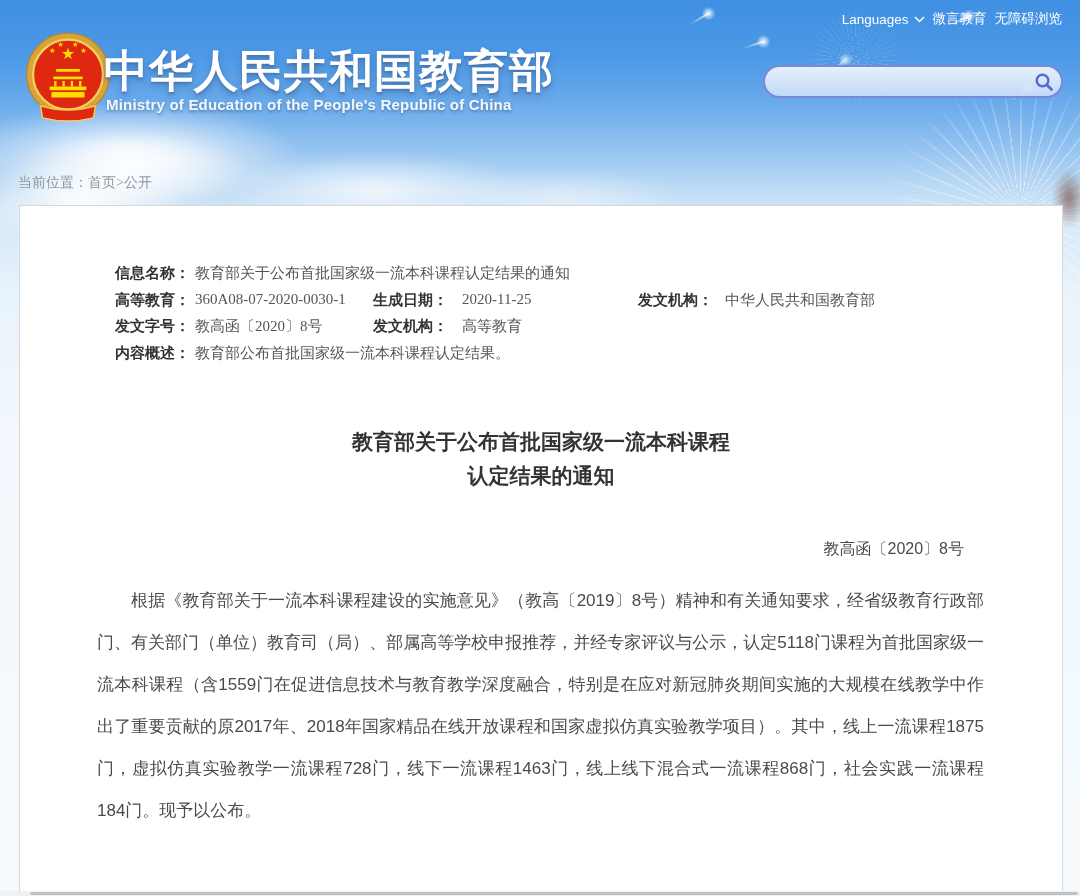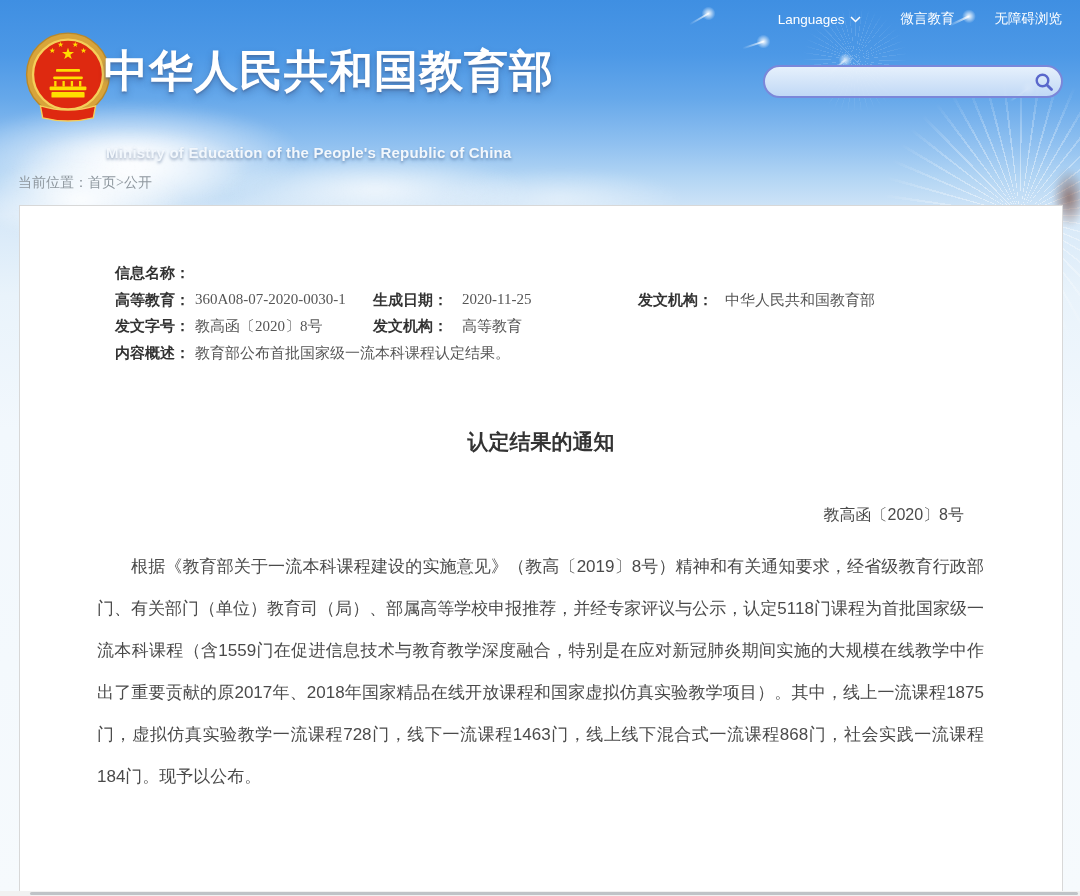--- a/index.html
+++ b/index.html
@@ -29,30 +29,30 @@
   .seed { position:absolute; pointer-events:none; width:22px; height:2px; border-radius:2px;
     background:linear-gradient(90deg, rgba(255,255,255,0), rgba(255,255,255,.85)); }
   .seed::after { content:""; position:absolute; right:-7px; top:-6px; width:14px; height:14px; border-radius:50%;
     background:radial-gradient(circle, rgba(255,255,255,.95) 0%, rgba(255,255,255,0) 70%); }
   .s1 { left:688px; top:18px; transform:rotate(-30deg); }
   .s2 { left:742px; top:44px; transform:rotate(-18deg); }
   .s3 { left:826px; top:66px; transform:rotate(-40deg); opacity:.8; }
   .s4 { left:948px; top:20px; transform:rotate(-25deg); }
   .s5 { left:1008px; top:94px; transform:rotate(-35deg); opacity:.8; }
   
-  .topbar { position:absolute; top:10px; right:18px; z-index:5; display:flex; align-items:center; gap:40px;
+  .topbar { position:absolute; top:10px; right:18px; z-index:5; display:flex; align-items:center; gap:8px;
     color:#fff; font-size:13.5px;padding-left:43px; }
   .toplink { display:flex; align-items:center; gap:5px; cursor:pointer; color:#fff; text-decoration:none; }
   
   .logo-area { position:absolute; left:22px; top:30px; z-index:4; display:flex; cursor:pointer; }
   .site-name { position:absolute; left:104px; top:42px; z-index:4; font-size:44px; font-weight:bold; color:#ffffff;
     letter-spacing:1px; white-space:nowrap;
     text-shadow:0 2px 2px rgba(70,100,150,.55), 0 4px 7px rgba(40,70,120,.35); }
   .site-name-en { position:absolute; left:106px; top:96px; z-index:4; font-size:15px; font-weight:bold; color:#f2f7fc;
-    letter-spacing:.2px; white-space:nowrap; text-shadow:0 2px 3px rgba(40,70,120,.45);margin-top:48px; }
+    letter-spacing:.2px; white-space:nowrap; text-shadow:0 2px 3px rgba(40,70,120,.45); }
   .searchbox { position:absolute; left:763px; top:65px; z-index:5; width:300px; height:33px;
     border:2px solid #7b87d9; border-radius:17px; display:flex; align-items:center;
     background:linear-gradient(180deg, rgba(238,245,253,.95), rgba(203,222,247,.9)); }
   .search-input { flex:1; height:100%; border:none; outline:none; background:transparent; padding:0 6px 0 14px;
     font-size:14px; color:#345; }
   .search-btn { width:34px; height:100%; border:none; background:transparent; cursor:pointer;
     display:flex; align-items:center; justify-content:center; }
   
   .breadcrumb { position:absolute; left:18px; top:174px; z-index:4; font-family:"Liberation Serif", serif;
     font-size:14px; color:#8e979e; display:flex; align-items:center; }
@@ -145,20 +145,21 @@
   <a>首页</a>
   <span>&gt;</span>
   <a>公开</a>
 </div>
 
 <div class="panel">
 
   <div class="info">
     <div class="irow">
       <span class="lbl p0">信息名称：</span>
+      <span class="p1">教育部关于公布首批国家级一流本科课程认定结果的通知</span>
     </div>
     <div class="irow">
       <span class="lbl p0">高等教育：</span>
       <span class="p1">360A08-07-2020-0030-1</span>
       <span class="lbl p2">生成日期：</span>
       <span class="p3">2020-11-25</span>
       <span class="lbl p4">发文机构：</span>
       <span class="p5">中华人民共和国教育部</span>
     </div>
     <div class="irow">
@@ -167,20 +168,21 @@
       <span class="lbl p2">发文机构：</span>
       <span class="p3">高等教育</span>
     </div>
     <div class="irow">
       <span class="lbl p0">内容概述：</span>
       <span class="p1">教育部公布首批国家级一流本科课程认定结果。</span>
     </div>
   </div>
 
   <h1 class="doc-title">
+    <span style="display:block">教育部关于公布首批国家级一流本科课程</span>
     <span style="display:block">认定结果的通知</span>
   </h1>
 
   <div class="doc-num">教高函〔2020〕8号</div>
 
   <div class="doc-body">
     <p class="para2">根据《教育部关于一流本科课程建设的实施意见》（教高〔2019〕8号）精神和有关通知要求，经省级教育行政部门、有关部门（单位）教育司（局）、部属高等学校申报推荐，并经专家评议与公示，认定5118门课程为首批国家级一流本科课程（含1559门在促进信息技术与教育教学深度融合，特别是在应对新冠肺炎期间实施的大规模在线教学中作出了重要贡献的原2017年、2018年国家精品在线开放课程和国家虚拟仿真实验教学项目）。其中，线上一流课程1875门，虚拟仿真实验教学一流课程728门，线下一流课程1463门，线上线下混合式一流课程868门，社会实践一流课程184门。现予以公布。</p>
   </div>
 
 </div>

